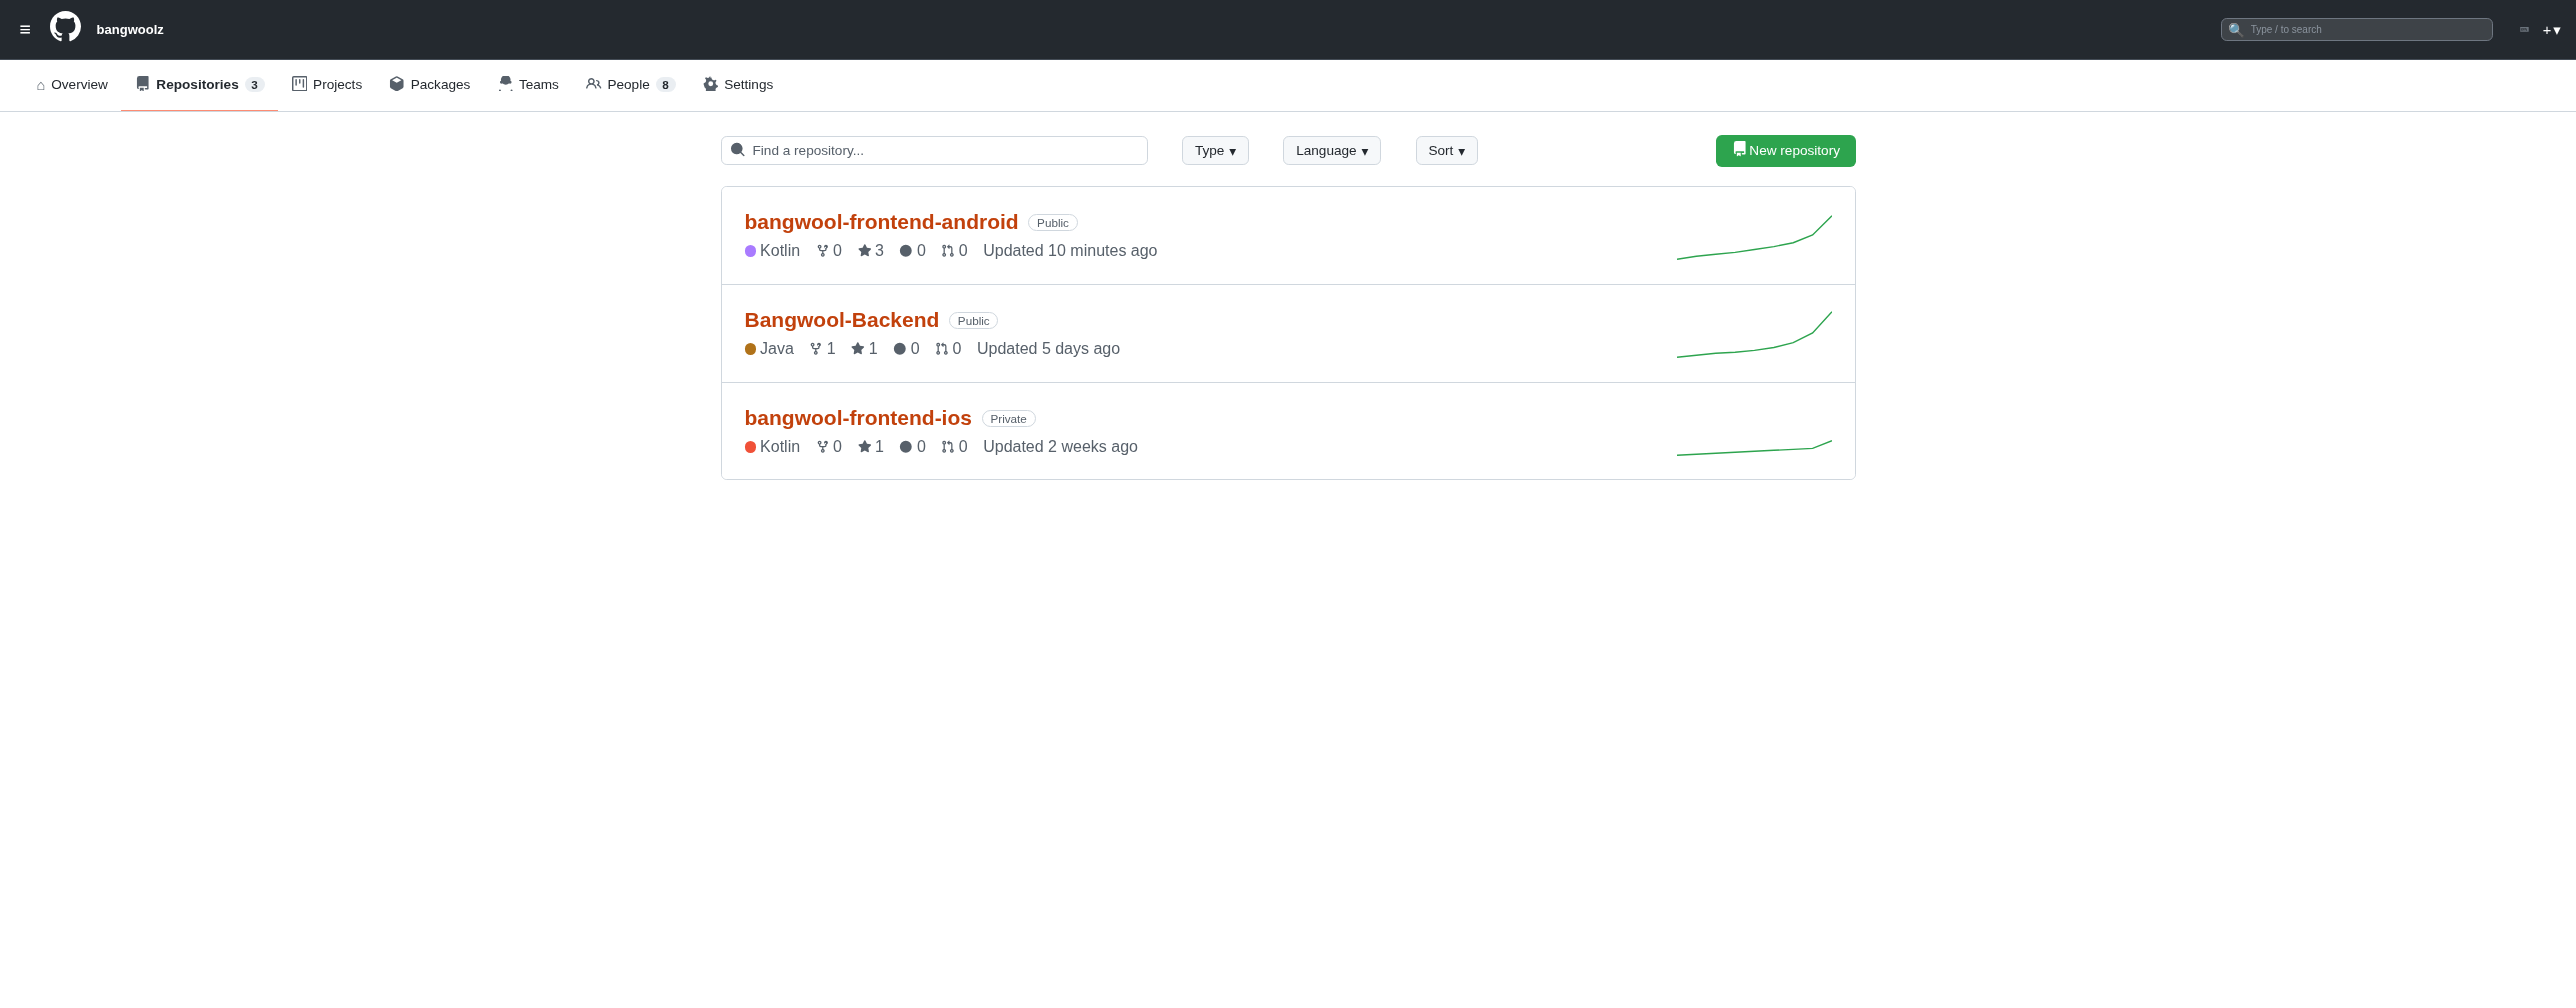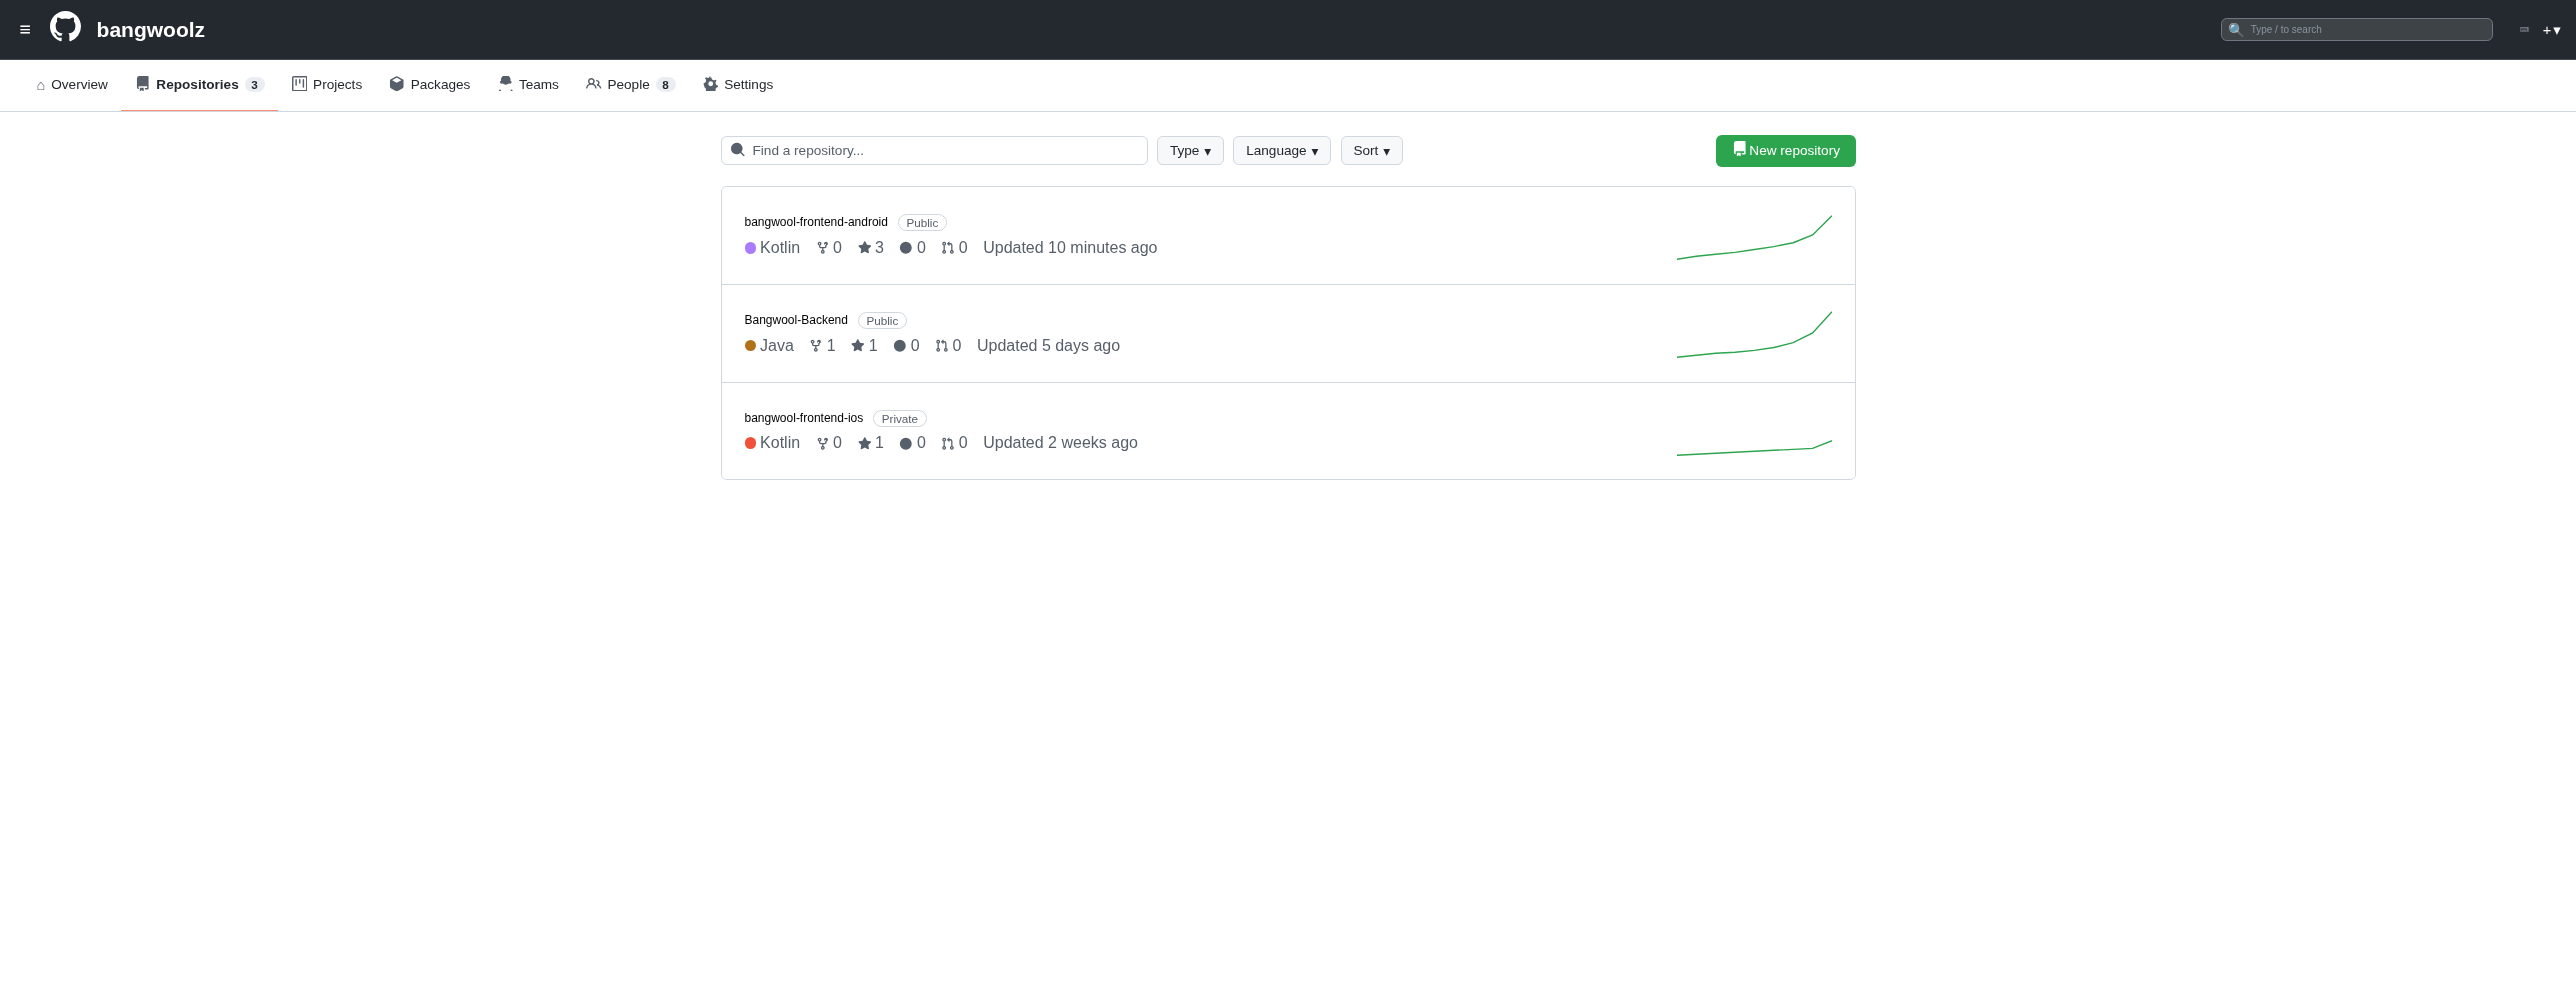--- a/index.html
+++ b/index.html
@@ -22,21 +22,21 @@
       cursor: pointer;
       font-size: 19.4px;
       padding: 3.9px;
     }
     .header-logo {
       color: #fff;
       font-size: 23px;
     }
     .header-org-name {
       color: #fff;
-      font-size: 21px;
+      font-size: 13px;
       font-weight: 600;
     }
     .header-search {
       flex: 1;
       max-width: 272px;
       margin-left: auto;
     }
     .header-search input {
       width: 100%;
       background: rgba(255,255,255,0.12);
@@ -161,20 +161,21 @@
       align-items: center;
       gap: 4.9px;
       border: 1px solid #d0d7de;
       border-radius: 5.8px;
       background: #f6f8fa;
       padding: 5.8px 11.7px;
       font-size: 13.6px;
       color: #24292f;
       cursor: pointer;
       white-space: nowrap;
+      margin-left: 25px;
     }
 
     .new-repo-btn {
       display: flex;
       align-items: center;
       gap: 2px;
       background: #2da44e;
       color: #fff;
       border: none;
       border-radius: 5.8px;
@@ -202,23 +203,23 @@
     .repo-item:last-child { border-bottom: none; }
 
     .repo-info { flex: 1; }
     .repo-title-row {
       display: flex;
       align-items: center;
       gap: 9.7px;
       margin-bottom: 7.8px;
     }
     .repo-name {
-      font-size: 12px;
-      font-weight: 400;
-      color: #000000;
+      font-size: 21px;
+      font-weight: 700;
+      color: #c2410c;
       text-decoration: none;
       cursor: pointer;
     }
     .repo-visibility {
       border: 1px solid #d0d7de;
       border-radius: 19.4px;
       padding: 1px 7.8px;
       font-size: 11.7px;
       color: #57606a;
     }

